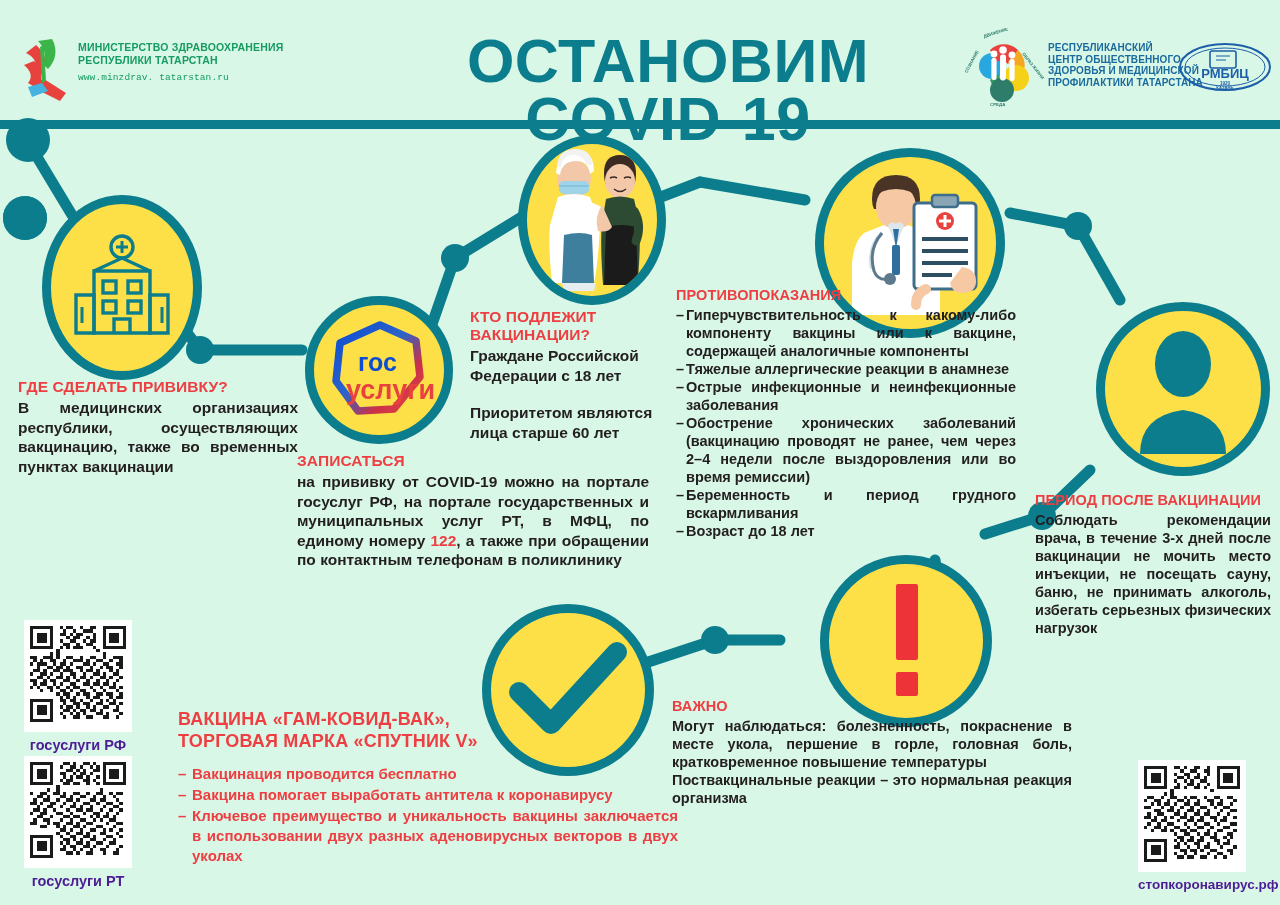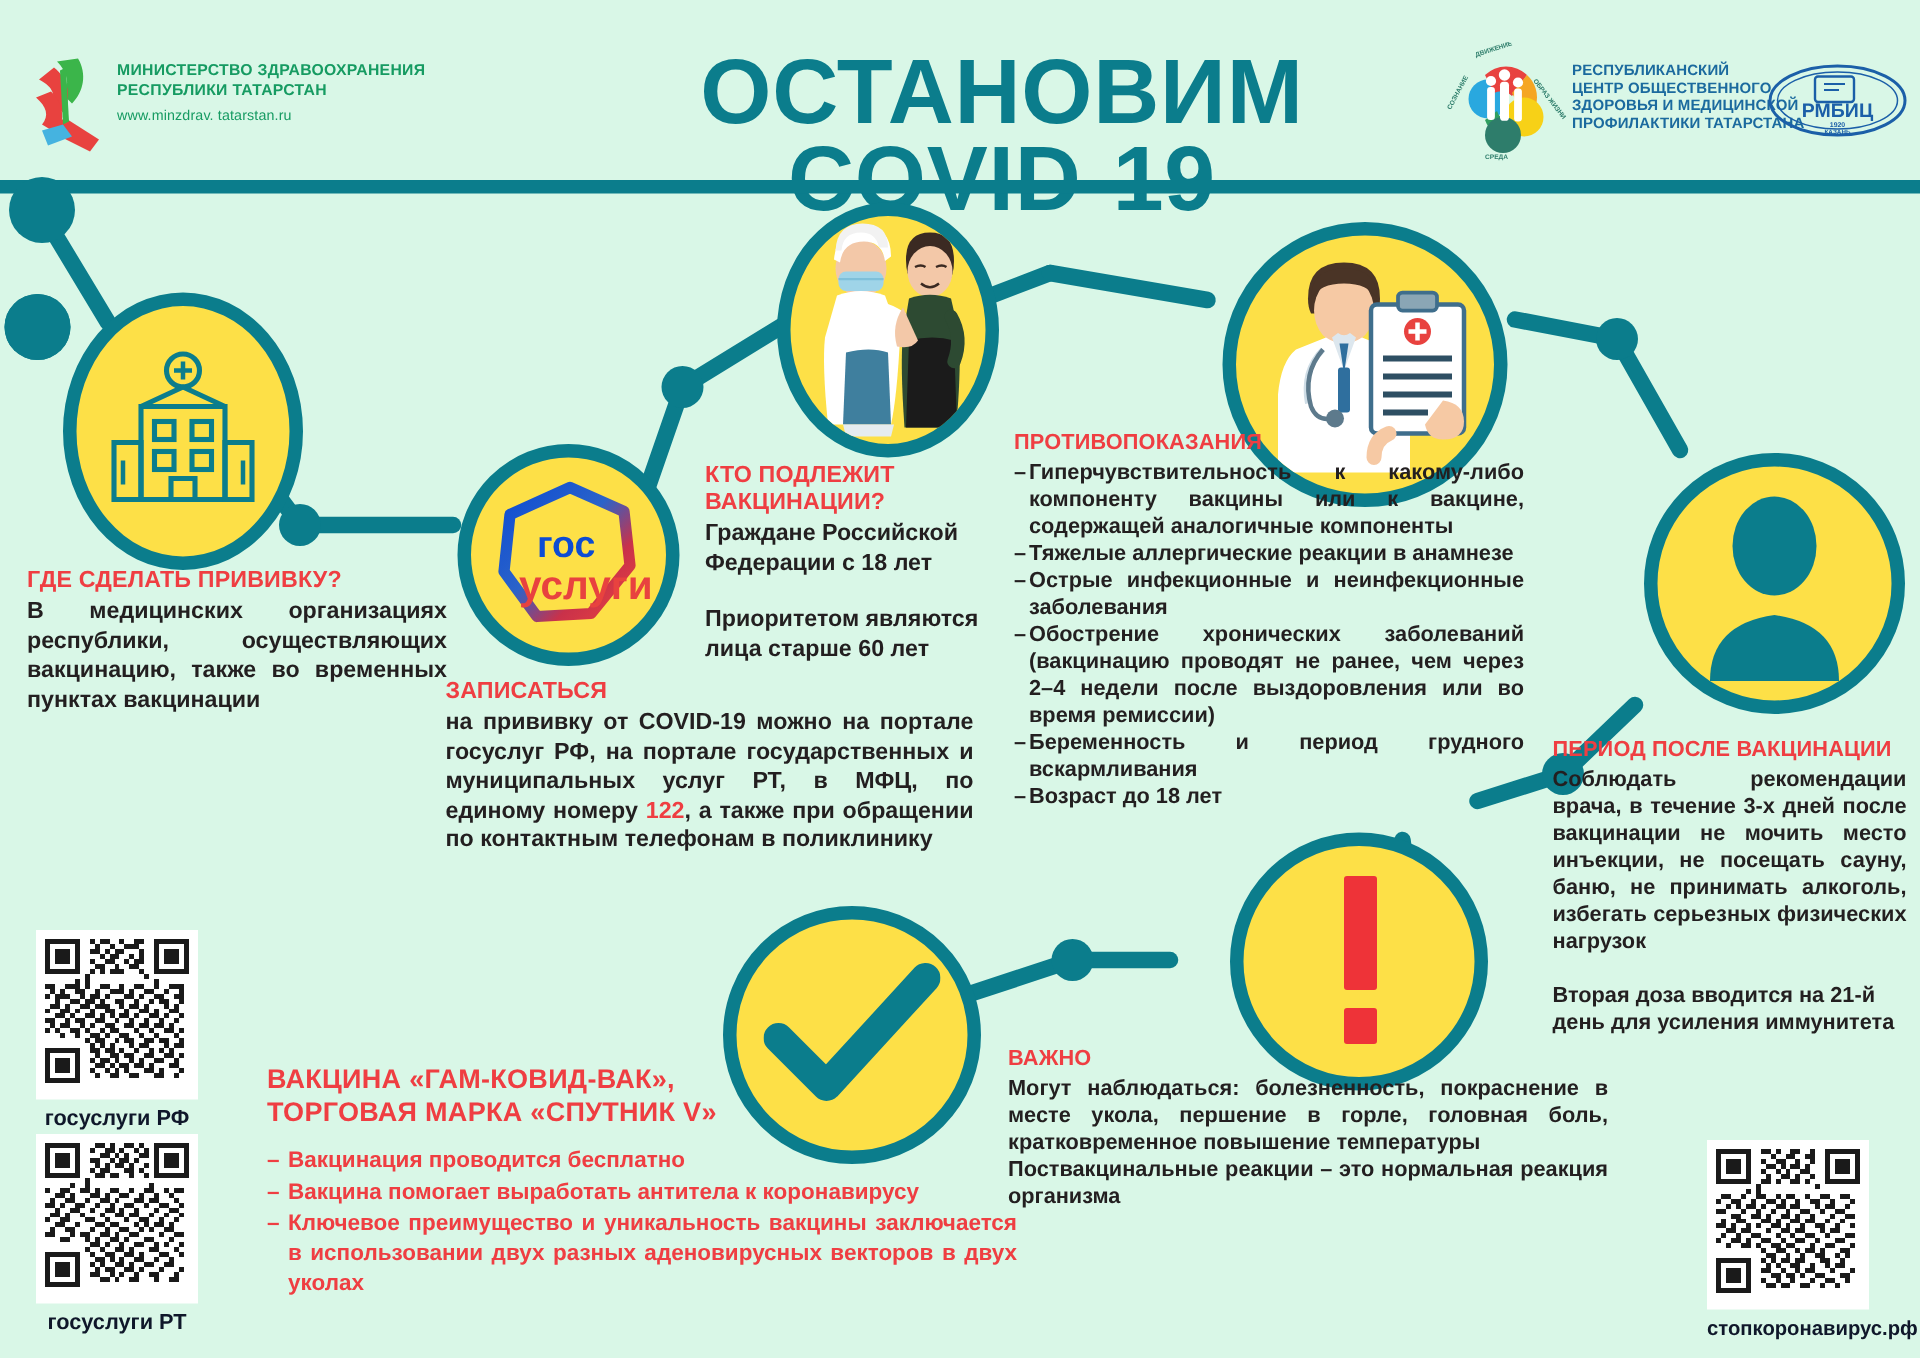--- a/index.html
+++ b/index.html
@@ -19,21 +19,21 @@
     text-align:center;
     font-size:61px;font-weight:bold;color:#0b7d8c;
     letter-spacing:.5px;line-height:58px;
     font-family:"Liberation Sans", sans-serif;
   }
   .divider{position:absolute;left:0;top:120px;width:1280px;height:9px;background:#0b7d8c;}
 
   
   .minzdrav{position:absolute;left:18px;top:35px;width:300px;height:70px;}
   .mz-text1{position:absolute;left:60px;top:6px;font-size:10.5px;font-weight:bold;color:#169b62;line-height:13px;letter-spacing:.2px;}
-  .mz-url{position:absolute;left:60px;top:37px;font-size:9.5px;color:#169b62;letter-spacing:.1px;}
+  .mz-url{position:absolute;left:60px;top:37px;font-size:9.5px;color:#169b62;letter-spacing:.1px;font-family:Liberation Mono, monospace;}
 
   
   .rcoz{position:absolute;left:960px;top:28px;width:85px;height:80px;}
   .rcoz-text{position:absolute;left:1048px;top:42px;font-size:10px;font-weight:bold;color:#1b6a9e;line-height:11.5px;letter-spacing:.1px;}
   .rmbic{position:absolute;left:1178px;top:42px;width:95px;height:50px;}
 
   
   .connectors{position:absolute;left:0;top:0;width:1280px;height:905px;pointer-events:none;}
 
   
@@ -61,21 +61,21 @@
   .vaccine .vlist .txt{flex:1;text-align:justify;}
 
   
   .ci .li{display:flex;}
   .ci .dash{width:10px;flex:0 0 10px;}
   .ci .txt{flex:1;text-align:justify;}
 
   
   .qr-wrap{position:absolute;}
   .qr{background:#ffffff;padding:6px;box-sizing:border-box;}
-  .qr-label{color:#0f172a;font-weight:bold;font-size:14.5px;margin-top:5px;text-align:center;}
+  .qr-label{color:#4c1d95;font-weight:bold;font-size:14.5px;margin-top:5px;text-align:center;}
   .qr-label.right{font-size:13.5px;}
 
   
   .gos{position:relative;width:110px;height:110px;}
 </style>
 </head>
 <body>
 
 <div id="root">
 
@@ -342,21 +342,20 @@
       <div class="li">
         <span class="dash">–</span>
         <span class="txt">Возраст до 18 лет</span>
       </div>
     </div>
   </div>
 
   <div class="tb tb-small" style="left:1035px;top:492px;width:236px;">
     <div class="hd">ПЕРИОД ПОСЛЕ ВАКЦИНАЦИИ</div>
     <div class="bd just">Соблюдать рекомендации врача, в течение 3-х дней после вакцинации не мочить место инъекции, не посещать сауну, баню, не принимать алкоголь, избегать серьезных физических нагрузок</div>
-    <div class="bd" style="margin-top:18px;">Вторая доза вводится на 21-й день для усиления иммунитета</div>
   </div>
 
   <div class="tb tb-small" style="left:672px;top:698px;width:400px;">
     <div class="hd">ВАЖНО</div>
     <div class="bd just">Могут наблюдаться: болезненность, покраснение в месте укола, першение в горле, головная боль, кратковременное повышение температуры</div>
     <div class="bd just">Поствакцинальные реакции – это нормальная реакция организма</div>
   </div>
 
   <div class="vaccine">
     <div class="vhd">

